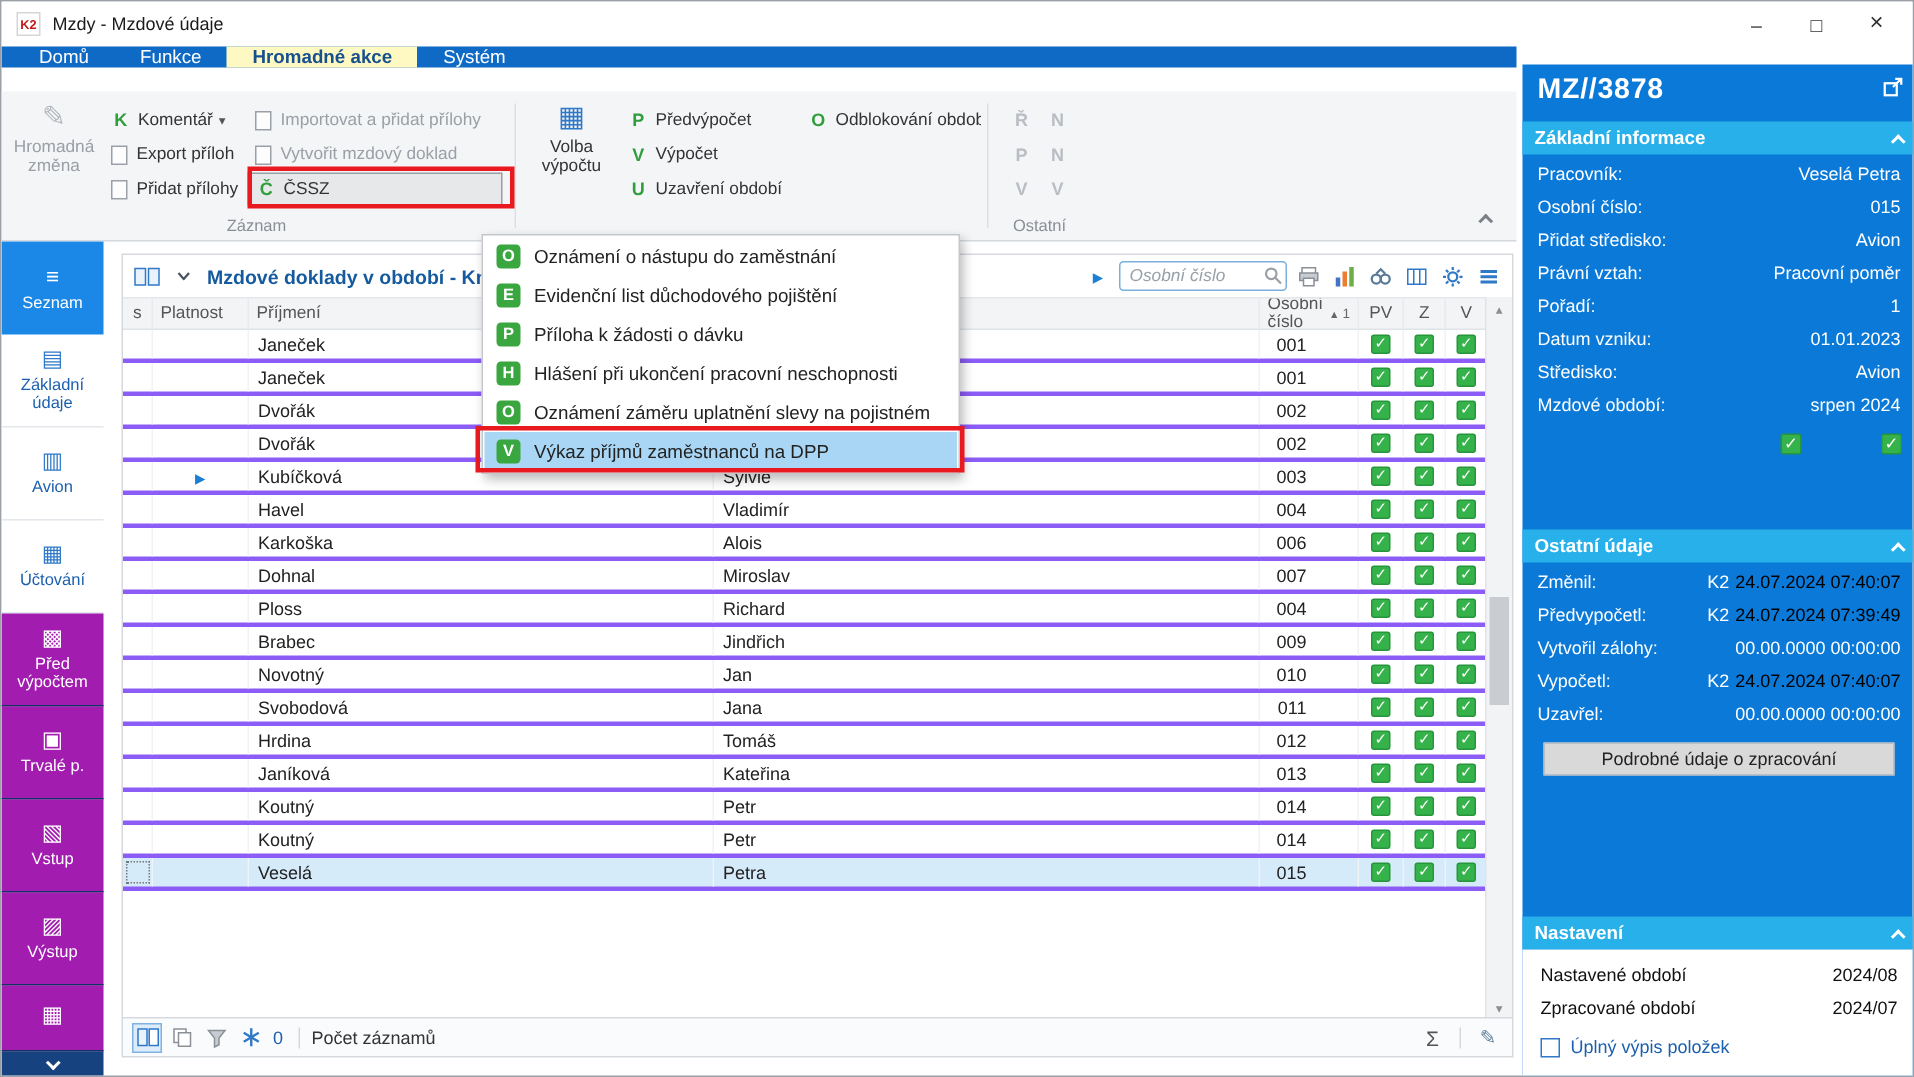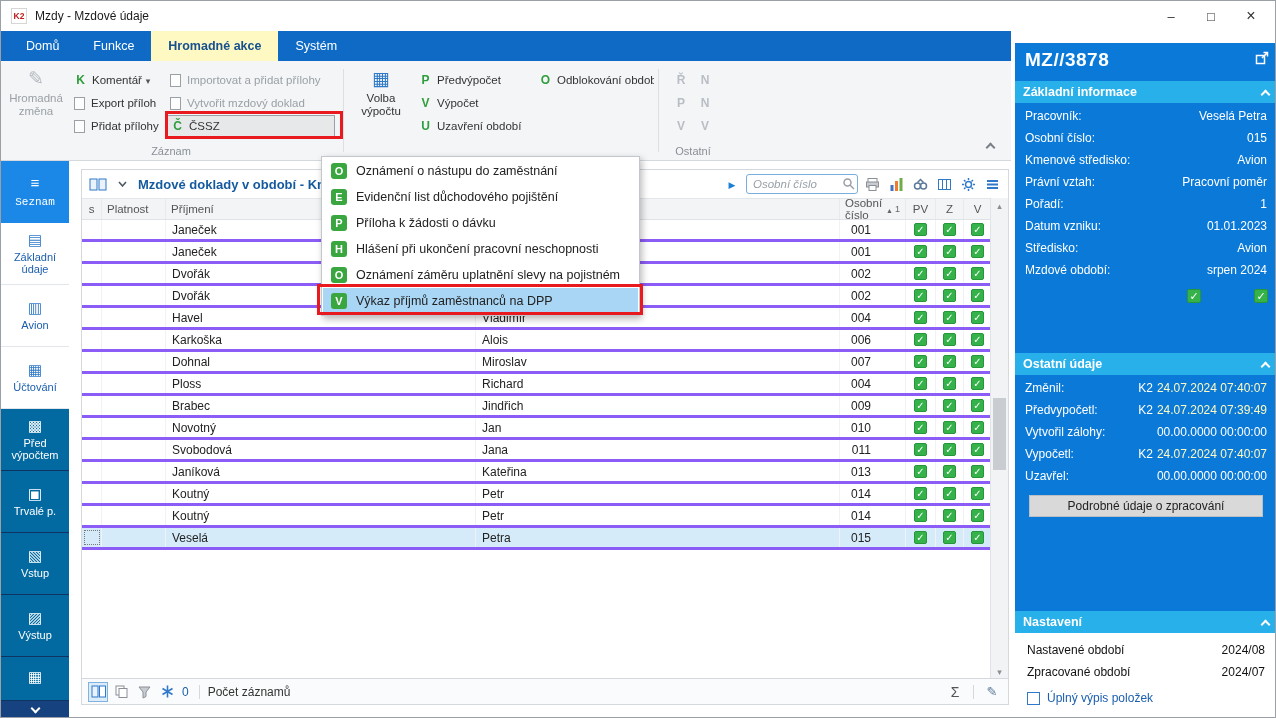--- a/index.html
+++ b/index.html
@@ -12,21 +12,21 @@
   .app-icon{width:16px;height:16px;border:1px solid #d6d6d6;background:#fff;color:#c21a1a;font-size:8.5px;font-weight:bold;display:flex;align-items:center;justify-content:center;margin-right:8px;}
   .app-icon::after{content:"K2";}
   .win-title{font-size:12px;color:#1a1a1a;}
   .win-controls{margin-left:auto;display:flex;}
   .win-btn{width:40px;height:28px;display:flex;align-items:center;justify-content:center;color:#333;}
   [data-name="minimize-icon"]::after{content:"\2013";font-size:13px;}
   [data-name="maximize-icon"]::after{content:"\25A1";font-size:13px;}
   [data-name="close-icon"]::after{content:"\00D7";font-size:16px;}
 
   
-  #tabbar{position:absolute;left:0;top:30px;width:1010px;height:30px;background:#0e6ac4;display:flex;align-items:stretch;padding-left:8px;}
+  #tabbar{position:absolute;left:0;top:30px;width:1010px;height:14px;background:#0e6ac4;display:flex;align-items:stretch;padding-left:8px;}
   .ribbon-tab{display:flex;align-items:center;padding:0 17px;color:#fff;font-size:12.5px;}
   .ribbon-tab.active{background:#fef9c3;color:#17508f;font-weight:bold;}
 
   
   #ribbon{position:absolute;left:0;top:60px;width:1010px;height:100px;background:#f4f5f7;border-bottom:1px solid #d5d9de;display:flex;}
   .rgroup{position:relative;height:100%;padding:0 2px;}
   .rgroup-body{display:flex;height:82px;}
   .rgroup-label{position:absolute;bottom:3px;left:0;right:0;text-align:center;font-size:11px;color:#8a8f96;}
   .rsep{width:1px;background:#dcdfe3;margin:8px 2px 8px 2px;}
   .bigbtn{width:66px;display:flex;flex-direction:column;align-items:center;text-align:center;padding-top:8px;gap:3px;font-size:11.5px;color:#333;line-height:13px;}
@@ -48,24 +48,24 @@
   .graycol{display:flex;flex-direction:column;gap:1px;}
   .grayletter{width:20px;height:22px;display:flex;align-items:center;justify-content:center;color:#b9bec4;font-weight:bold;font-size:12px;}
   .ribbon-collapse{position:absolute;right:14px;bottom:8px;width:14px;height:14px;display:flex;align-items:center;justify-content:center;}
   .chev-up-g{width:7px;height:7px;border-left:2px solid #7a8086;border-top:2px solid #7a8086;transform:rotate(45deg);margin-top:4px;}
 
   
   #sidebar{position:absolute;left:0;top:160px;width:68px;height:558px;background:#fff;display:flex;flex-direction:column;}
   #sidebar-items{display:flex;flex-direction:column;flex:1;}
   .side-item{flex:0 0 62px;display:flex;flex-direction:column;align-items:center;justify-content:center;gap:3px;text-align:center;font-size:11px;line-height:12px;border-bottom:1px solid #e3e6ea;padding:2px;}
   .side-item .sicon{font-size:15px;line-height:16px;}
-  .side-item.selected{background:#1b87e6;color:#fff;border-bottom:none;font-family:Liberation Mono, monospace;}
+  .side-item.selected{background:#1b87e6;color:#fff;border-bottom:none;}
   .side-item.light{color:#1b5fae;}
   .side-item.light .sicon{color:#2f79c8;}
-  .side-item.dark{background:#0369a1;color:#fff;border-bottom:1px solid #0f3464;}
+  .side-item.dark{background:#a21caf;color:#fff;border-bottom:1px solid #0f3464;}
   .side-item.icon-only{flex:0 0 44px;}
   .side-chevron{flex:0 0 18px;background:#16437f;display:flex;align-items:center;justify-content:center;}
   .chev-dn-w{width:7px;height:7px;border-left:2px solid #fff;border-top:2px solid #fff;transform:rotate(225deg);margin-top:-3px;}
   [data-name="list-icon"]::after{content:"\2261";}
   [data-name="basic-data-icon"]::after{content:"\25A4";}
   [data-name="wage-icon"]::after{content:"\25A5";}
   [data-name="accounting-icon"]::after{content:"\25A6";}
   [data-name="precalc-icon"]::after{content:"\25A9";}
   [data-name="permanent-icon"]::after{content:"\25A3";}
   [data-name="input-icon"]::after{content:"\25A7";}
@@ -138,21 +138,21 @@
   .panel-id{position:absolute;top:6px;left:10px;font-size:19px;font-weight:bold;color:#fff;letter-spacing:.5px;}
   .expand{position:absolute;top:8px;right:8px;}
   .sec-head{position:absolute;left:0;right:0;height:22px;background:#27b0e9;color:#fff;font-weight:bold;font-size:12.5px;display:flex;align-items:center;padding:0 8px;}
   .chev-up-w{width:7px;height:7px;border-left:2px solid #fff;border-top:2px solid #fff;transform:rotate(45deg);margin-left:auto;margin-top:4px;}
   .sh1{top:38px;} .sr1{position:absolute;top:62px;left:0;right:0;}
   .sh2{top:310px;} .sr2{position:absolute;top:334px;left:0;right:0;}
   .sh3{top:568px;}
   .prow{display:flex;justify-content:space-between;align-items:center;height:22px;padding:0 10px;color:#fff;font-size:12px;white-space:nowrap;}
   .pval{text-align:right;}
   .pvalwrap{display:flex;gap:4px;}
-  .pdate.yellow{color:#fef9c3;}
+  .pdate.yellow{color:#000000;}
   .pchecks{position:absolute;top:246px;left:0;right:0;display:flex;justify-content:flex-end;gap:53px;padding-right:9px;}
   .chk.big{width:14px;height:14px;font-size:11px;line-height:12px;}
   .panel-btn{position:absolute;top:452px;left:14px;right:14px;height:22px;background:#d9d9d9;border:1px solid #b9bfc5;color:#222;font-size:12px;font-family:inherit;}
   .white-sec{position:absolute;top:590px;left:0;right:0;bottom:0;background:#fff;padding-top:6px;}
   .nrow{display:flex;justify-content:space-between;align-items:center;height:22px;padding:0 12px;color:#111;font-size:12px;}
   .chkrow{display:flex;align-items:center;height:24px;padding:0 12px;gap:7px;margin-top:3px;}
   .chk-empty{width:13px;height:13px;border:1px solid #2f79c8;background:#fff;flex:0 0 auto;}
   .chklabel{color:#1b5fae;}
 </style>
 </head>
@@ -487,20 +487,38 @@
     <span class="cell c-z center" data-name="z-cell">
             <span class="chk chk-z" data-name="checked-checkbox-icon"></span>
           </span>
     <span class="cell c-v center" data-name="v-cell">
             <span class="chk chk-v" data-name="checked-checkbox-icon"></span>
           </span>
   </div>
         <div class="trow" data-name="table-row">
     <span class="cell c-s" data-name="row-marker-cell"></span>
     <span class="cell c-plat center play-cell" data-name="platnost-cell">
+            <span data-name="play-icon"></span>
+          </span>
+    <span class="cell c-sur" data-name="surname-cell">Kubíčková</span>
+    <span class="cell c-name" data-name="name-cell">Sylvie</span>
+    <span class="cell c-num num" data-name="personal-number-cell">003</span>
+    <span class="cell c-pv center" data-name="pv-cell">
+            <span class="chk chk-pv" data-name="checked-checkbox-icon"></span>
+          </span>
+    <span class="cell c-z center" data-name="z-cell">
+            <span class="chk chk-z" data-name="checked-checkbox-icon"></span>
+          </span>
+    <span class="cell c-v center" data-name="v-cell">
+            <span class="chk chk-v" data-name="checked-checkbox-icon"></span>
+          </span>
+  </div>
+        <div class="trow" data-name="table-row">
+    <span class="cell c-s" data-name="row-marker-cell"></span>
+    <span class="cell c-plat center play-cell" data-name="platnost-cell">
             <span data-name="play-icon" style="visibility: hidden;"></span>
           </span>
     <span class="cell c-sur" data-name="surname-cell">Havel</span>
     <span class="cell c-name" data-name="name-cell">Vladimír</span>
     <span class="cell c-num num" data-name="personal-number-cell">004</span>
     <span class="cell c-pv center" data-name="pv-cell">
             <span class="chk chk-pv" data-name="checked-checkbox-icon"></span>
           </span>
     <span class="cell c-z center" data-name="z-cell">
             <span class="chk chk-z" data-name="checked-checkbox-icon"></span>
@@ -600,20 +618,38 @@
           </span>
   </div>
         <div class="trow" data-name="table-row">
     <span class="cell c-s" data-name="row-marker-cell"></span>
     <span class="cell c-plat center play-cell" data-name="platnost-cell">
             <span data-name="play-icon" style="visibility: hidden;"></span>
           </span>
     <span class="cell c-sur" data-name="surname-cell">Svobodová</span>
     <span class="cell c-name" data-name="name-cell">Jana</span>
     <span class="cell c-num num" data-name="personal-number-cell">011</span>
+    <span class="cell c-pv center" data-name="pv-cell">
+            <span class="chk chk-pv" data-name="checked-checkbox-icon"></span>
+          </span>
+    <span class="cell c-z center" data-name="z-cell">
+            <span class="chk chk-z" data-name="checked-checkbox-icon"></span>
+          </span>
+    <span class="cell c-v center" data-name="v-cell">
+            <span class="chk chk-v" data-name="checked-checkbox-icon"></span>
+          </span>
+  </div>
+        <div class="trow" data-name="table-row">
+    <span class="cell c-s" data-name="row-marker-cell"></span>
+    <span class="cell c-plat center play-cell" data-name="platnost-cell">
+            <span data-name="play-icon" style="visibility: hidden;"></span>
+          </span>
+    <span class="cell c-sur" data-name="surname-cell">Hrdina</span>
+    <span class="cell c-name" data-name="name-cell">Tomáš</span>
+    <span class="cell c-num num" data-name="personal-number-cell">012</span>
     <span class="cell c-pv center" data-name="pv-cell">
             <span class="chk chk-pv" data-name="checked-checkbox-icon"></span>
           </span>
     <span class="cell c-z center" data-name="z-cell">
             <span class="chk chk-z" data-name="checked-checkbox-icon"></span>
           </span>
     <span class="cell c-v center" data-name="v-cell">
             <span class="chk chk-v" data-name="checked-checkbox-icon"></span>
           </span>
   </div>
@@ -752,21 +788,21 @@
       <div class="sec-rows sr1" id="zakladni-rows" data-name="zakladni-rows">
           <div class="prow" data-name="info-row">
     <span class="plabel" data-name="info-label">Pracovník:</span>
     <span class="pval" data-name="info-value">Veselá Petra</span>
   </div>
           <div class="prow" data-name="info-row">
     <span class="plabel" data-name="info-label">Osobní číslo:</span>
     <span class="pval" data-name="info-value">015</span>
   </div>
           <div class="prow" data-name="info-row">
-    <span class="plabel" data-name="info-label">Kmenové středisko:</span>
+    <span class="plabel" data-name="info-label">Přidat středisko:</span>
     <span class="pval" data-name="info-value">Avion</span>
   </div>
           <div class="prow" data-name="info-row">
     <span class="plabel" data-name="info-label">Právní vztah:</span>
     <span class="pval" data-name="info-value">Pracovní poměr</span>
   </div>
           <div class="prow" data-name="info-row">
     <span class="plabel" data-name="info-label">Pořadí:</span>
     <span class="pval" data-name="info-value">1</span>
   </div>

